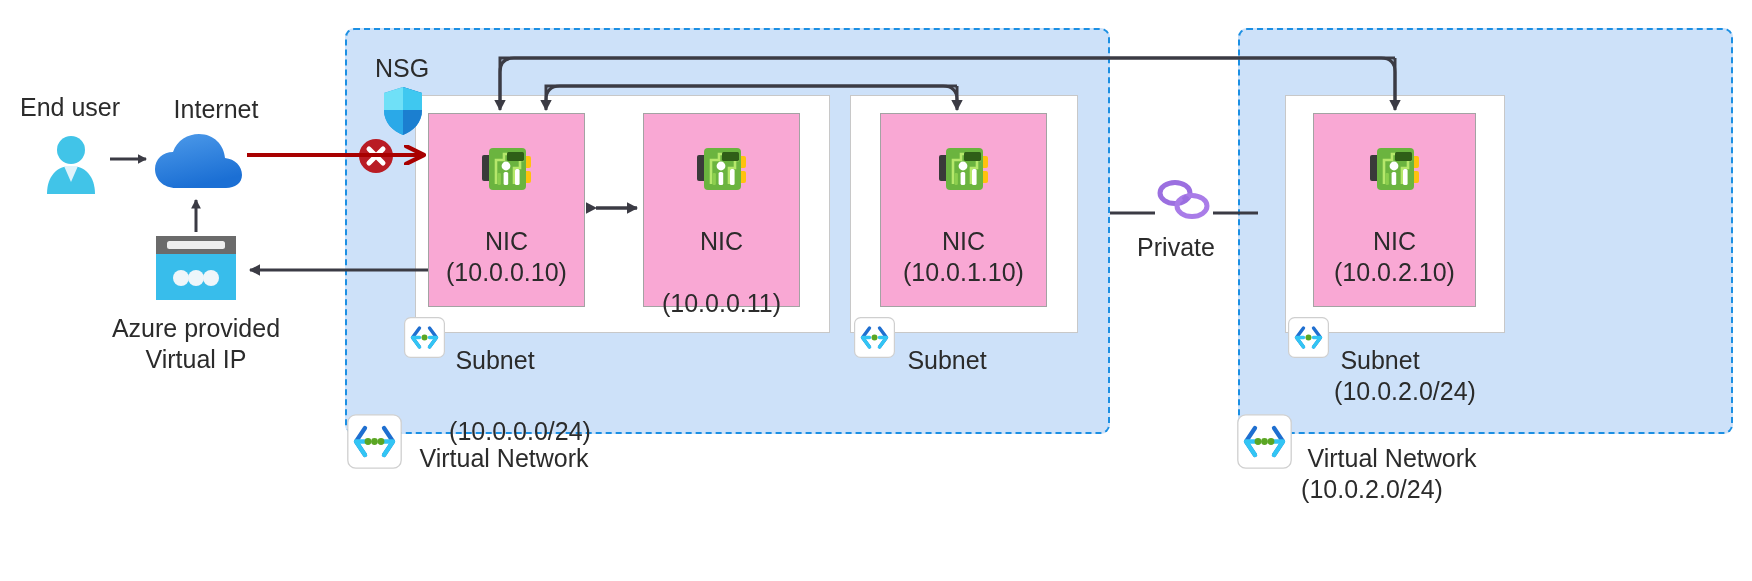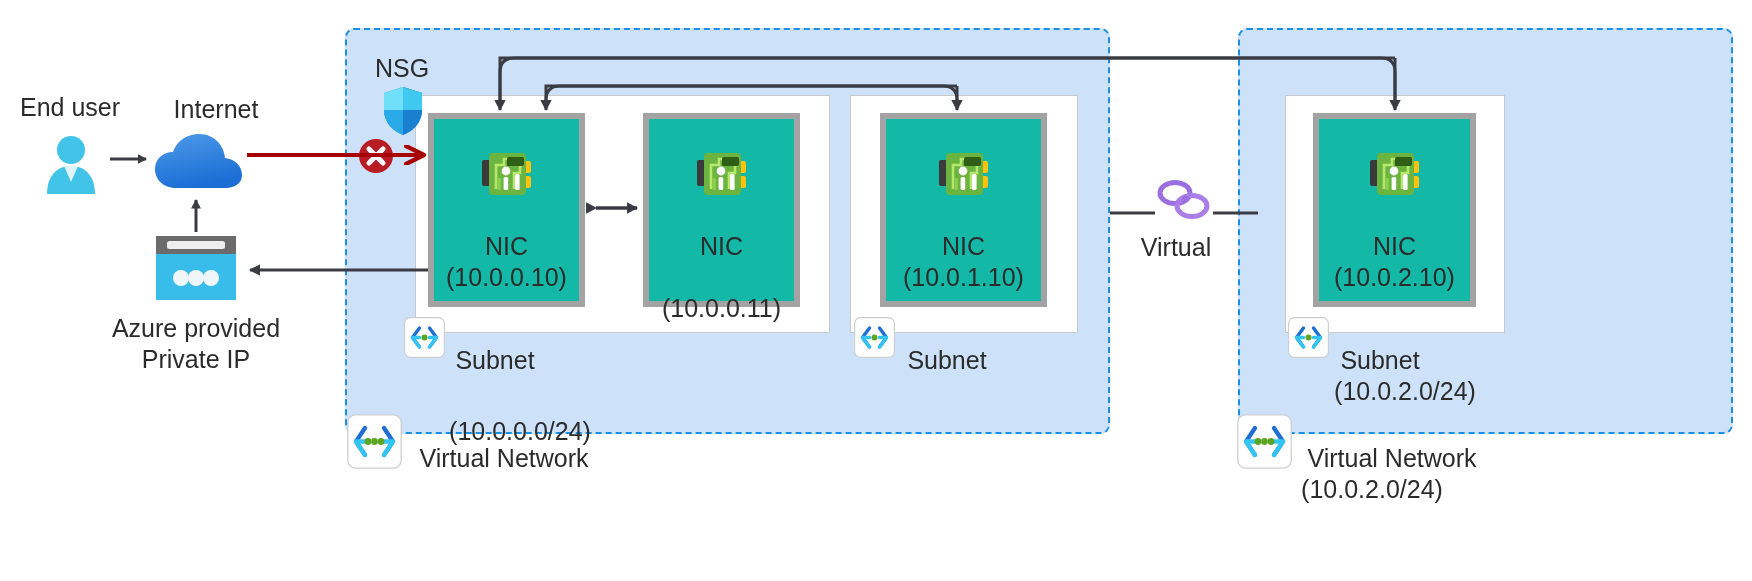--- a/index.html
+++ b/index.html
@@ -9,21 +9,21 @@
     font-family:"Liberation Sans","DejaVu Sans",sans-serif;
     color:#2f2f2f;
   }
   .stage{position:absolute;inset:0;}
   .lbl2{position:absolute;font-size:25px;color:#2b2b2b;text-align:center;
         transform:translateX(-50%);line-height:1.22;white-space:nowrap;}
 
   
   .vnet{position:absolute;background:#cde1f9;border:2.5px dashed #1b8fe3;border-radius:9px;box-sizing:border-box;}
   .subnet{position:absolute;background:#ffffff;border:1px solid #c8c8c8;box-sizing:border-box;}
-  .nicbox{position:absolute;background:#14b8a6;border:6px solid #a3a3a3;box-sizing:border-box;
+  .nicbox{position:absolute;background:#f9a8d4;border:1px solid #a3a3a3;box-sizing:border-box;
           display:flex;flex-direction:column;align-items:center;}
 
   
   .ovl{position:absolute;left:0;top:0;width:1752px;height:581px;pointer-events:none;}
 
   
   .ico{position:absolute;display:block;}
 </style>
 </head>
 <body>
@@ -214,41 +214,41 @@
     <svg width="84" height="68" viewBox="0 0 84 68">
       <rect x="2" y="2" width="80" height="18" fill="#6b6b6b"></rect>
       <rect x="13" y="7" width="58" height="8" rx="2.5" fill="#efefef"></rect>
       <rect x="2" y="20" width="80" height="46" fill="#38bdeb"></rect>
       <circle cx="27" cy="44" r="8" fill="#eef6fa"></circle>
       <circle cx="42" cy="44" r="8" fill="#eef6fa"></circle>
       <circle cx="57" cy="44" r="8" fill="#eef6fa"></circle>
     </svg>
   </span>
   <span class="lbl2" style="left:196px;top:313px;">Azure provided</span>
-  <span class="lbl2" style="left:196px;top:344px;">Private IP</span>
+  <span class="lbl2" style="left:196px;top:344px;">Virtual IP</span>
 
   <span class="lbl2" style="left:402px;top:53px;">NSG</span>
   <span class="ico" style="left:381px;top:85px;">
     <svg width="44" height="52" viewBox="0 0 44 52">
       <path d="M22 2 L41 8 V25 C41 38 32 46 22 50 C12 46 3 38 3 25 V8 Z" fill="#2f9ae0"></path>
       <path d="M22 2 L41 8 V25 C41 38 32 46 22 50 V2 Z" fill="#1b7fd0"></path>
       <path d="M22 2 L3 8 V25 H22 Z" fill="#6fe0f7"></path>
       <path d="M22 2 L41 8 V25 H22 Z" fill="#3fc8f0"></path>
       <path d="M22 25 H3 V25 C3 38 12 46 22 50 Z" fill="#2aa9e8"></path>
     </svg>
   </span>
 
   <span class="ico" style="left:1152px;top:177px;">
     <svg width="64" height="46" viewBox="0 0 64 46">
       <ellipse cx="23" cy="16" rx="15" ry="10.5" fill="none" stroke="#9b6fe0" stroke-width="5"></ellipse>
       <ellipse cx="40" cy="29" rx="15" ry="10.5" fill="none" stroke="#a97ce8" stroke-width="5"></ellipse>
       <path d="M31 23 A15 10.5 0 0 0 35 19" fill="none" stroke="#9b6fe0" stroke-width="5"></path>
     </svg>
   </span>
-  <span class="lbl2" style="left:1176px;top:232px;">Virtual</span>
+  <span class="lbl2" style="left:1176px;top:232px;">Private</span>
 
   <span class="ico" style="left:358px;top:138px;">
     <svg width="36" height="36" viewBox="0 0 36 36">
       <circle cx="18" cy="18" r="17" fill="#b91c24"></circle>
       <path d="M11 11 L25 25 M25 11 L11 25" stroke="#ffffff" stroke-width="5" stroke-linecap="round"></path>
     </svg>
   </span>
 
   <svg class="ovl">
     <defs>

